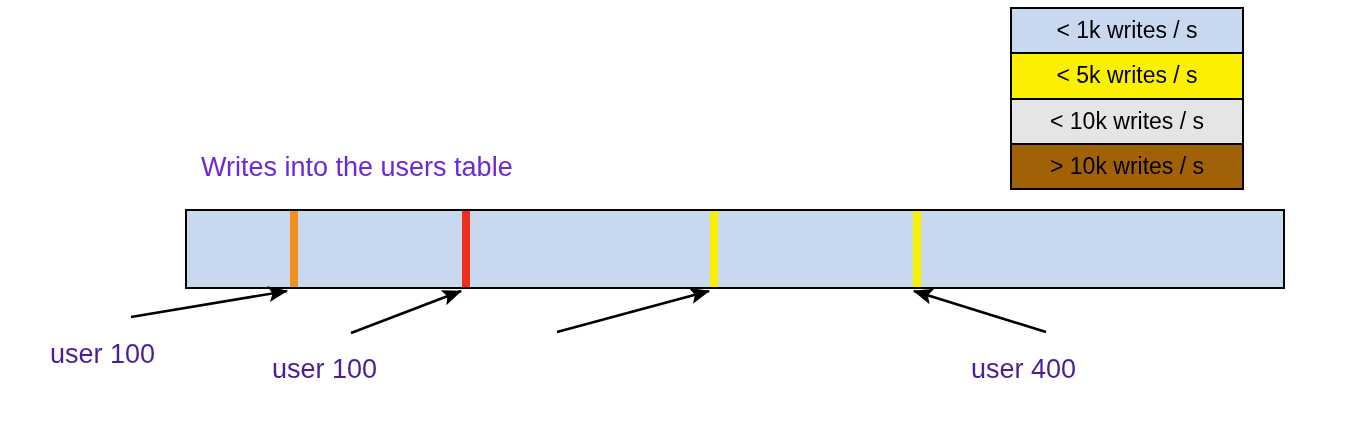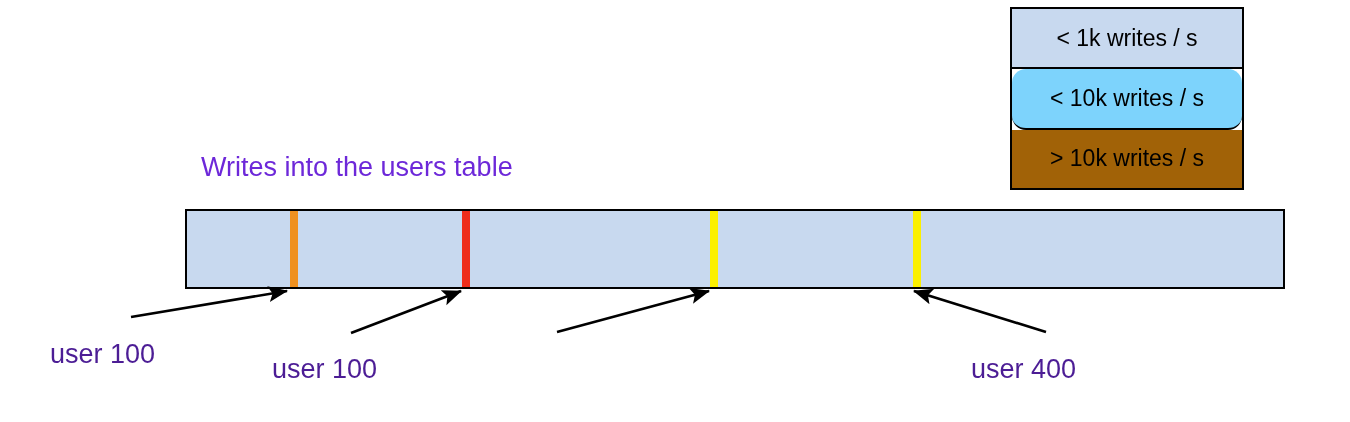--- a/index.html
+++ b/index.html
@@ -94,21 +94,24 @@
 </style>
 </head>
 <body>
 
 <div id="canvas">
 
   <div id="legend">
     <div class="legend-row" style="background:#c8d9ef;">
       <span>&lt; 1k writes / s</span>
     </div>
-    <div class="legend-row" style="background:#7dd3fc;border-radius:14px;">
+    <div class="legend-row" style="background:#fbf000;">
+      <span>&lt; 5k writes / s</span>
+    </div>
+    <div class="legend-row" style="background:#e5e5e5;">
       <span>&lt; 10k writes / s</span>
     </div>
     <div class="legend-row" style="background:#a16207;">
       <span>&gt; 10k writes / s</span>
     </div>
   </div>
 
   <div id="chart-title">Writes into the users table</div>
 
   <div id="bar">

